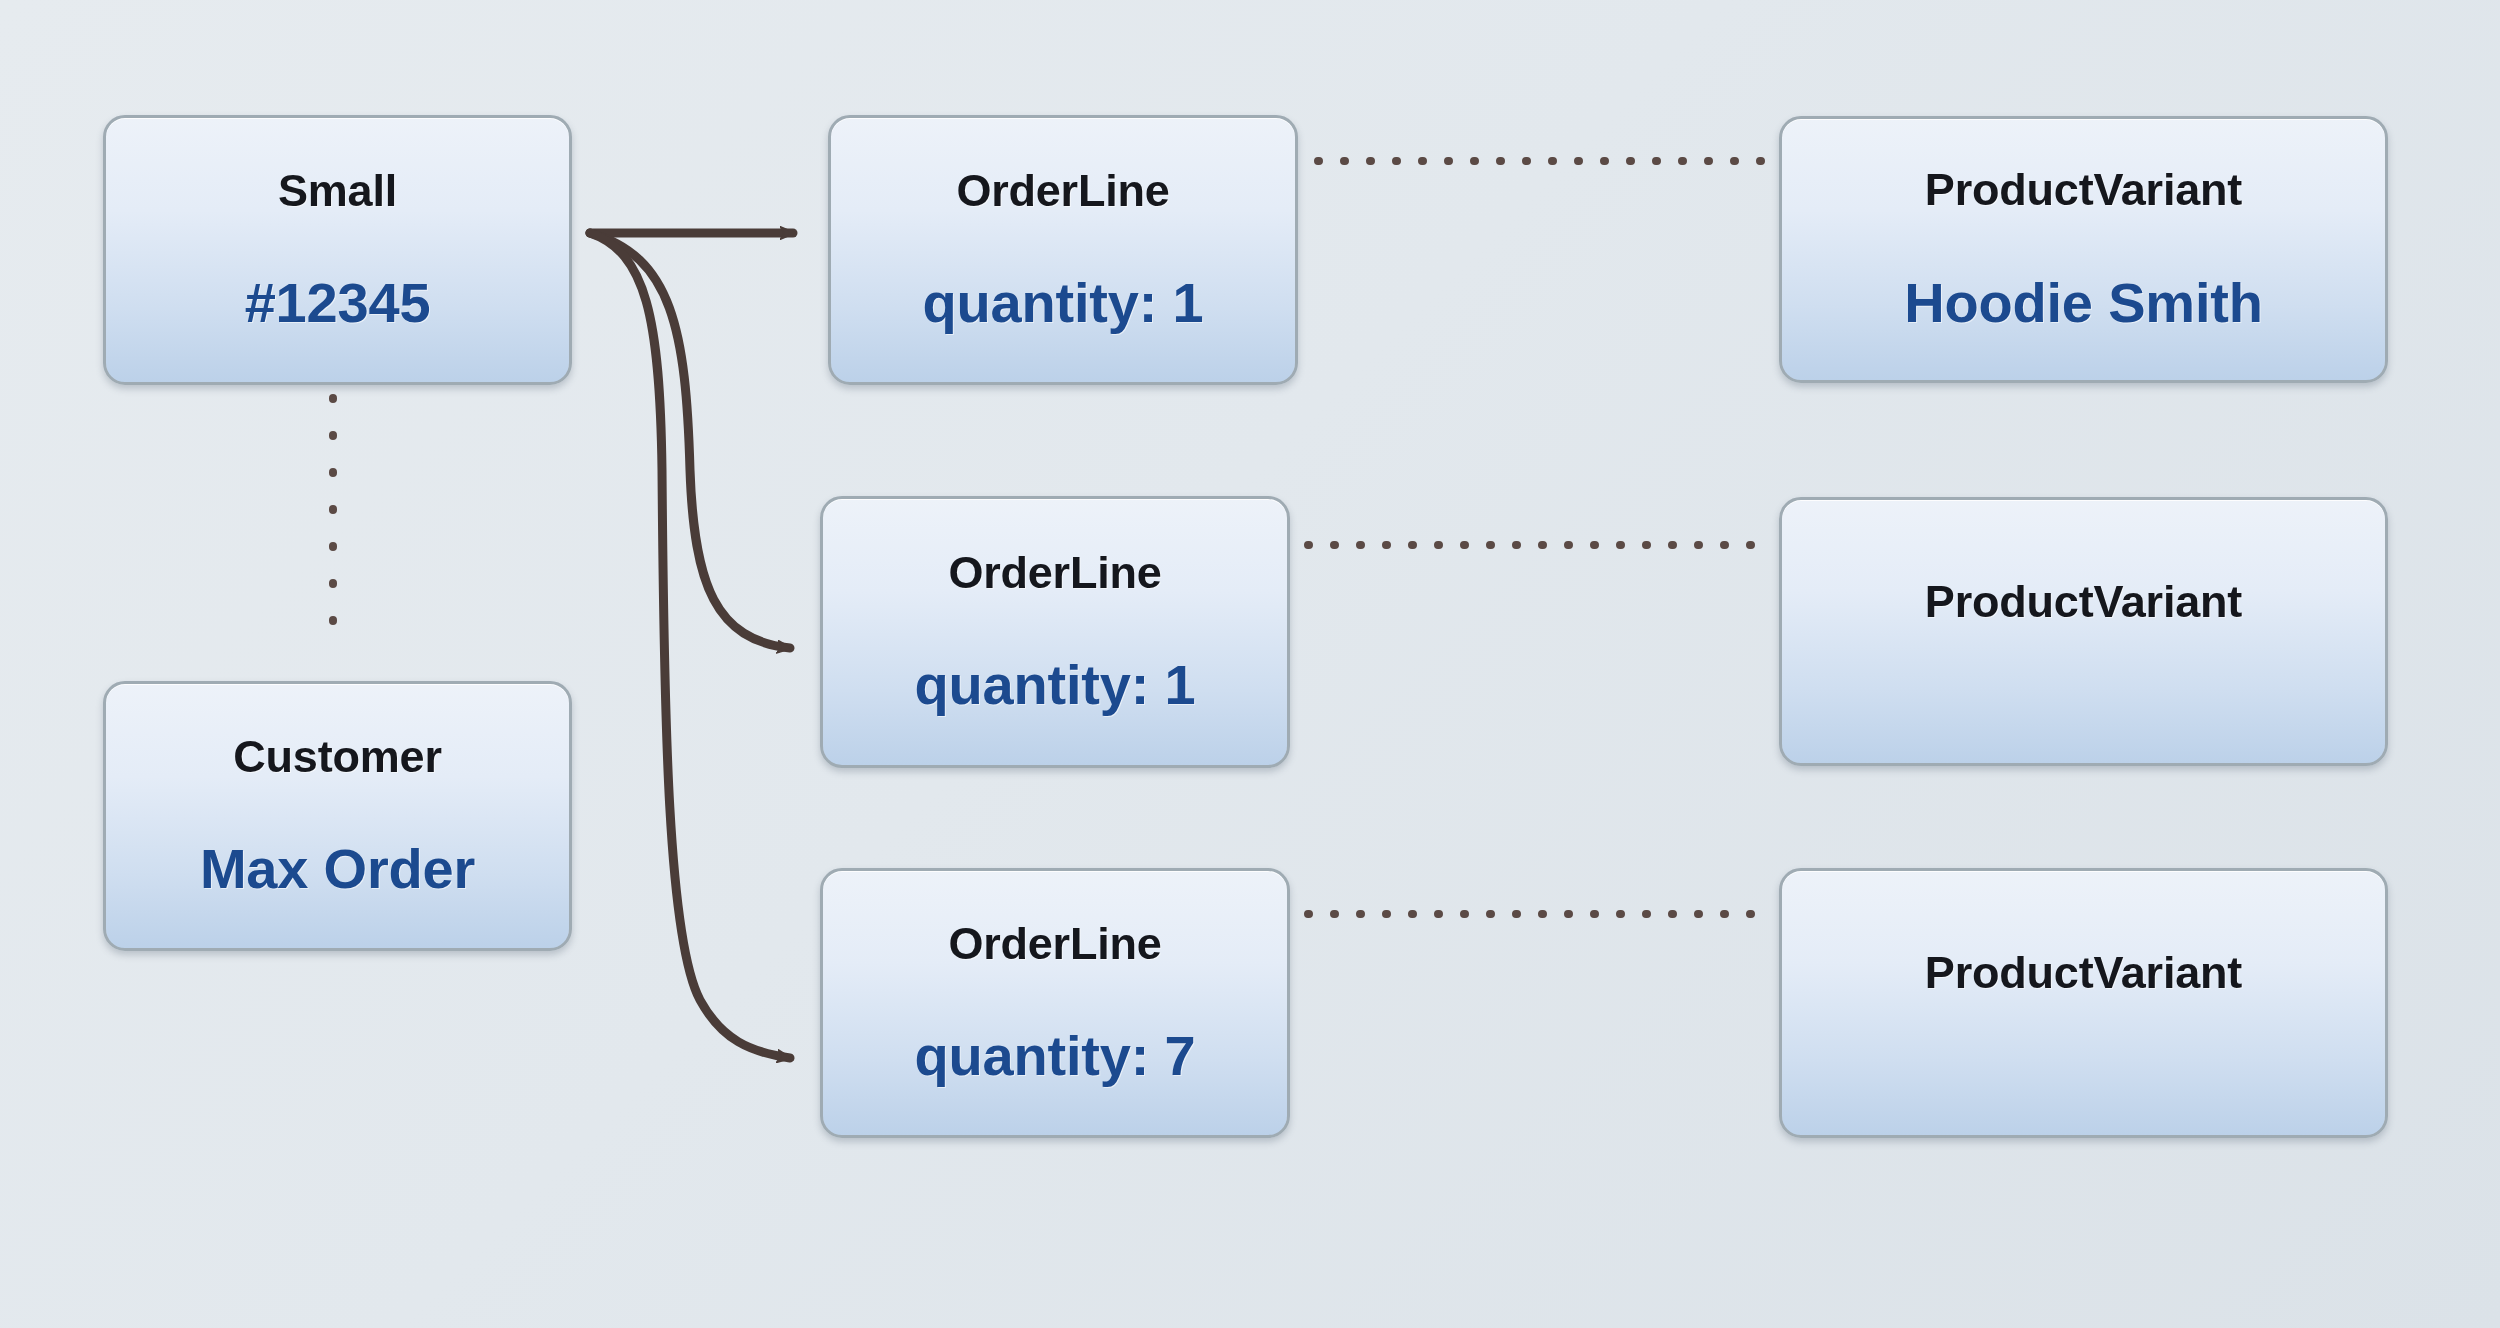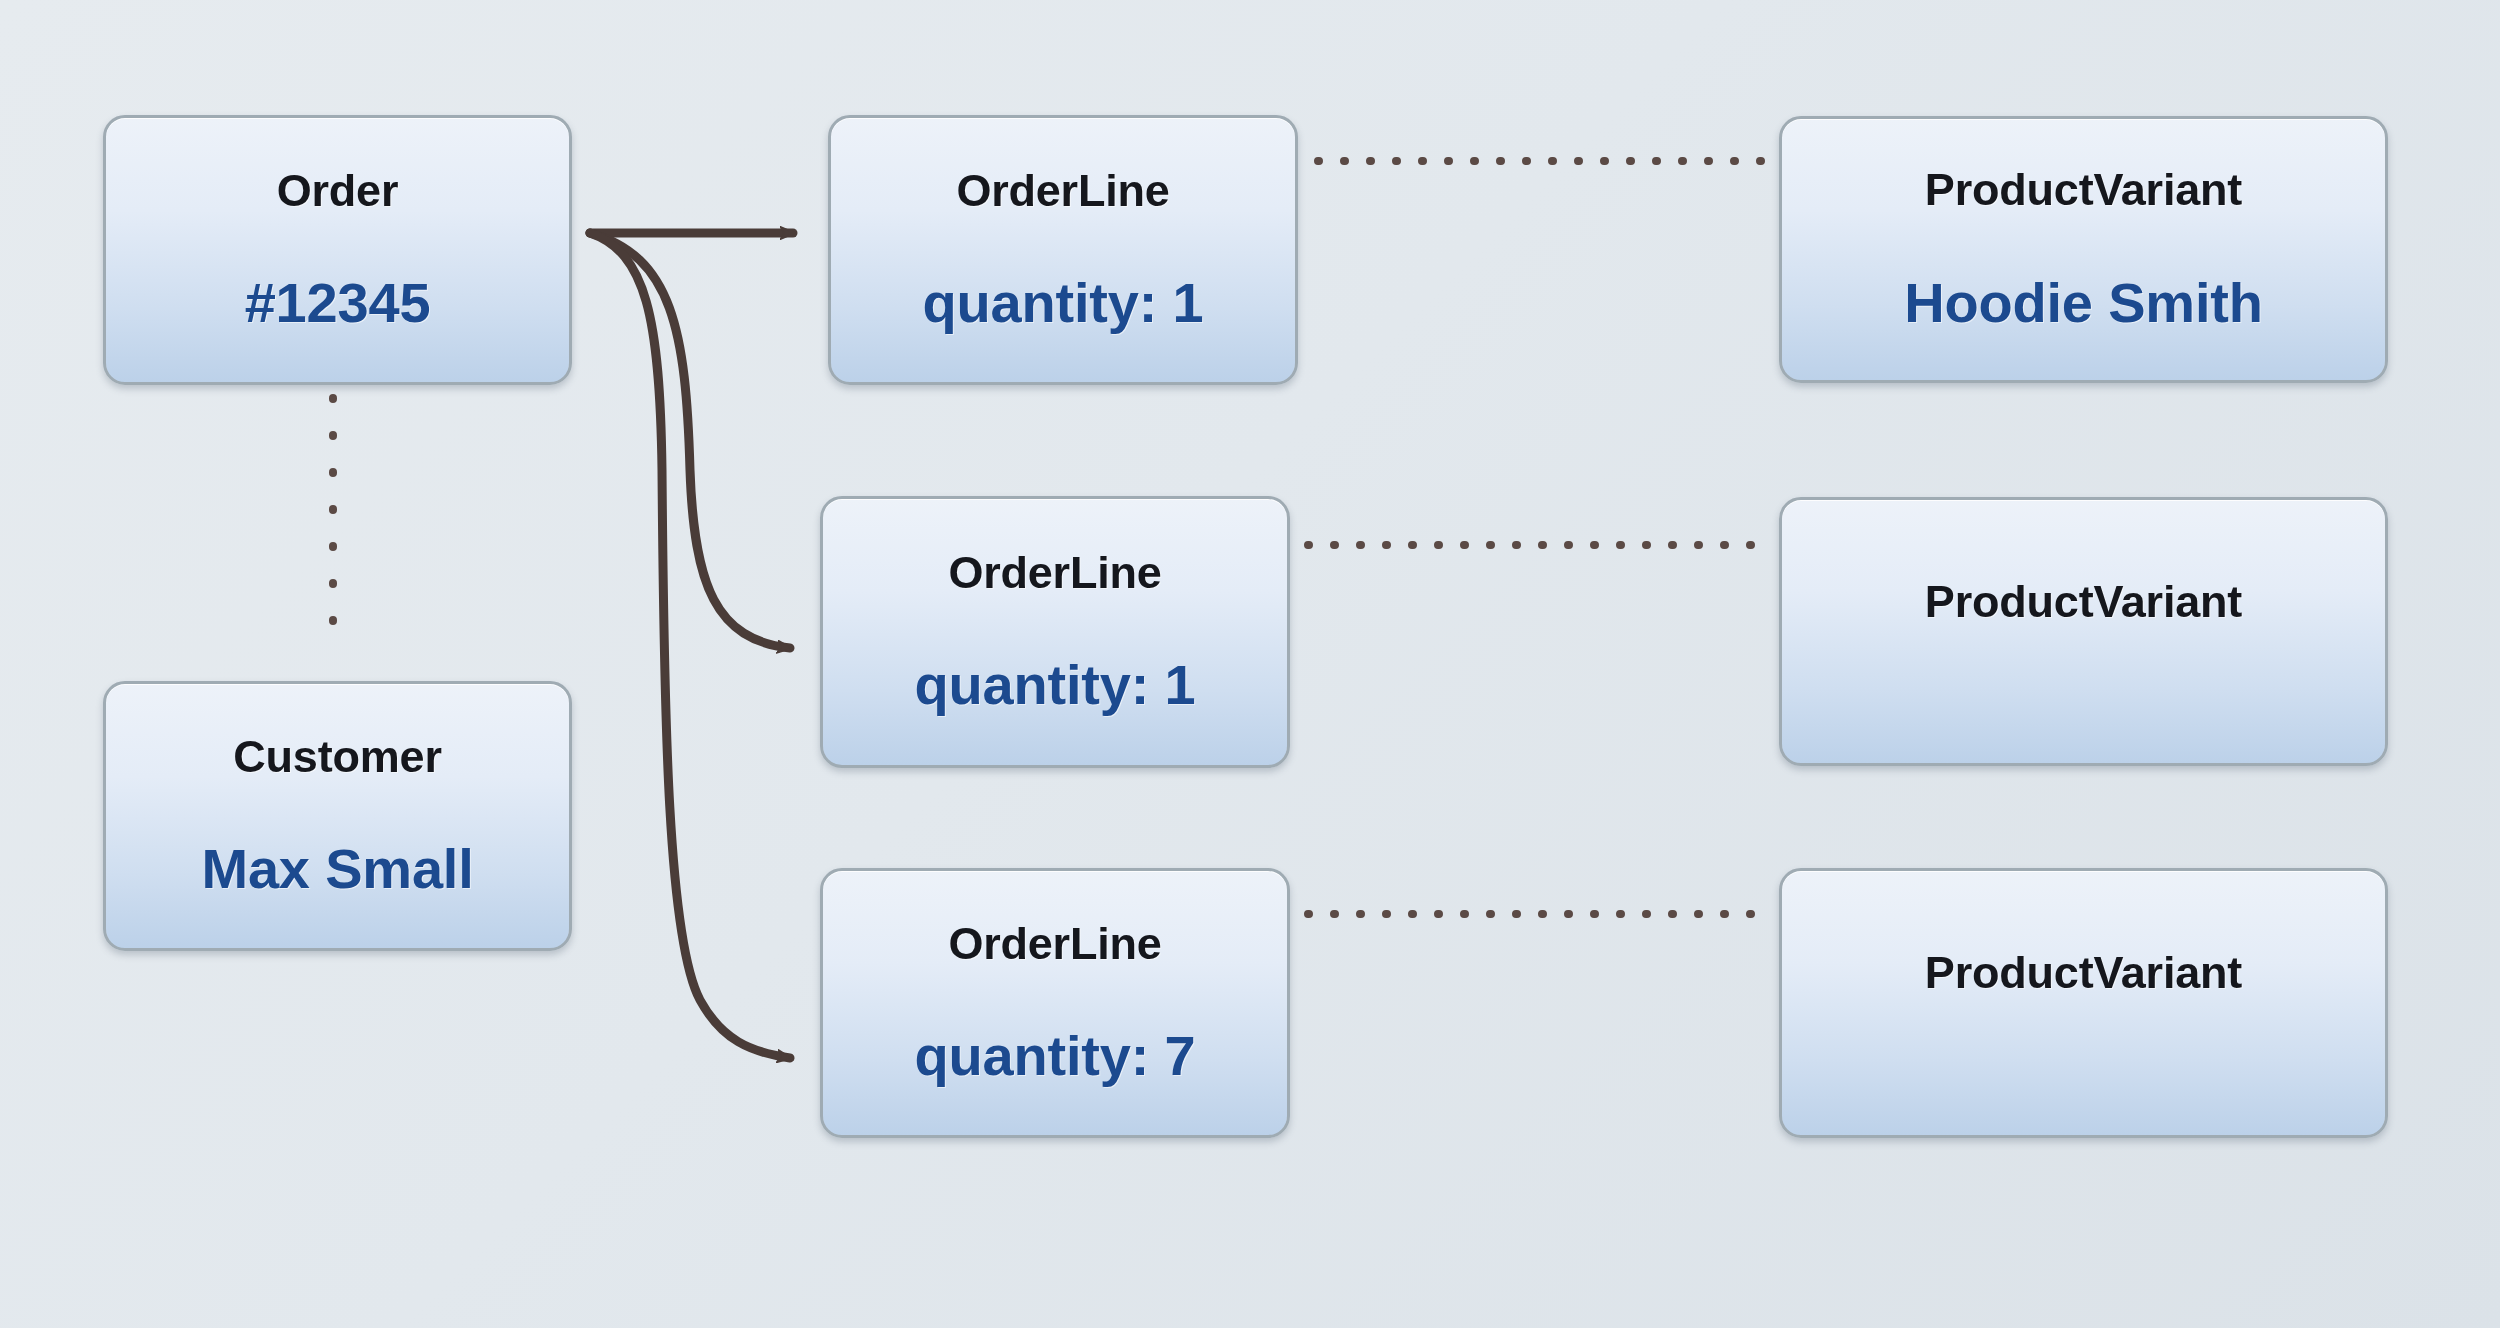--- a/index.html
+++ b/index.html
@@ -84,29 +84,29 @@
 
     <path d="M 590 233 C 672 256, 686 330, 690 470
              C 694 586, 716 640, 790 648" fill="none" stroke="#4a3c38" stroke-width="9" stroke-linecap="round" marker-end="url(#arrowhead)"></path>
 
     <path d="M 590 233 C 646 252, 660 318, 662 470
              C 664 720, 668 940, 700 1000
              C 722 1040, 750 1052, 790 1058" fill="none" stroke="#4a3c38" stroke-width="9" stroke-linecap="round" marker-end="url(#arrowhead)"></path>
   </svg>
 
   <div class="node" style="left:103px; top:115px; width:469px; height:270px;">
-    <div class="node-title">Order</div>
+    <div class="node-title">Small</div>
     <div class="node-gap"></div>
     <div class="node-sub">#12345</div>
   </div>
 
   <div class="node" style="left:103px; top:668px; width:469px; height:270px;margin-top:13px;">
     <div class="node-title">Customer</div>
     <div class="node-gap"></div>
-    <div class="node-sub">Max Small</div>
+    <div class="node-sub">Max Order</div>
   </div>
 
   <div class="node" style="left:828px; top:115px; width:470px; height:270px;">
     <div class="node-title">OrderLine</div>
     <div class="node-gap"></div>
     <div class="node-sub">quantity: 1</div>
   </div>
 
   <div class="node" style="left:820px; top:496px; width:470px; height:272px;">
     <div class="node-title">OrderLine</div>

